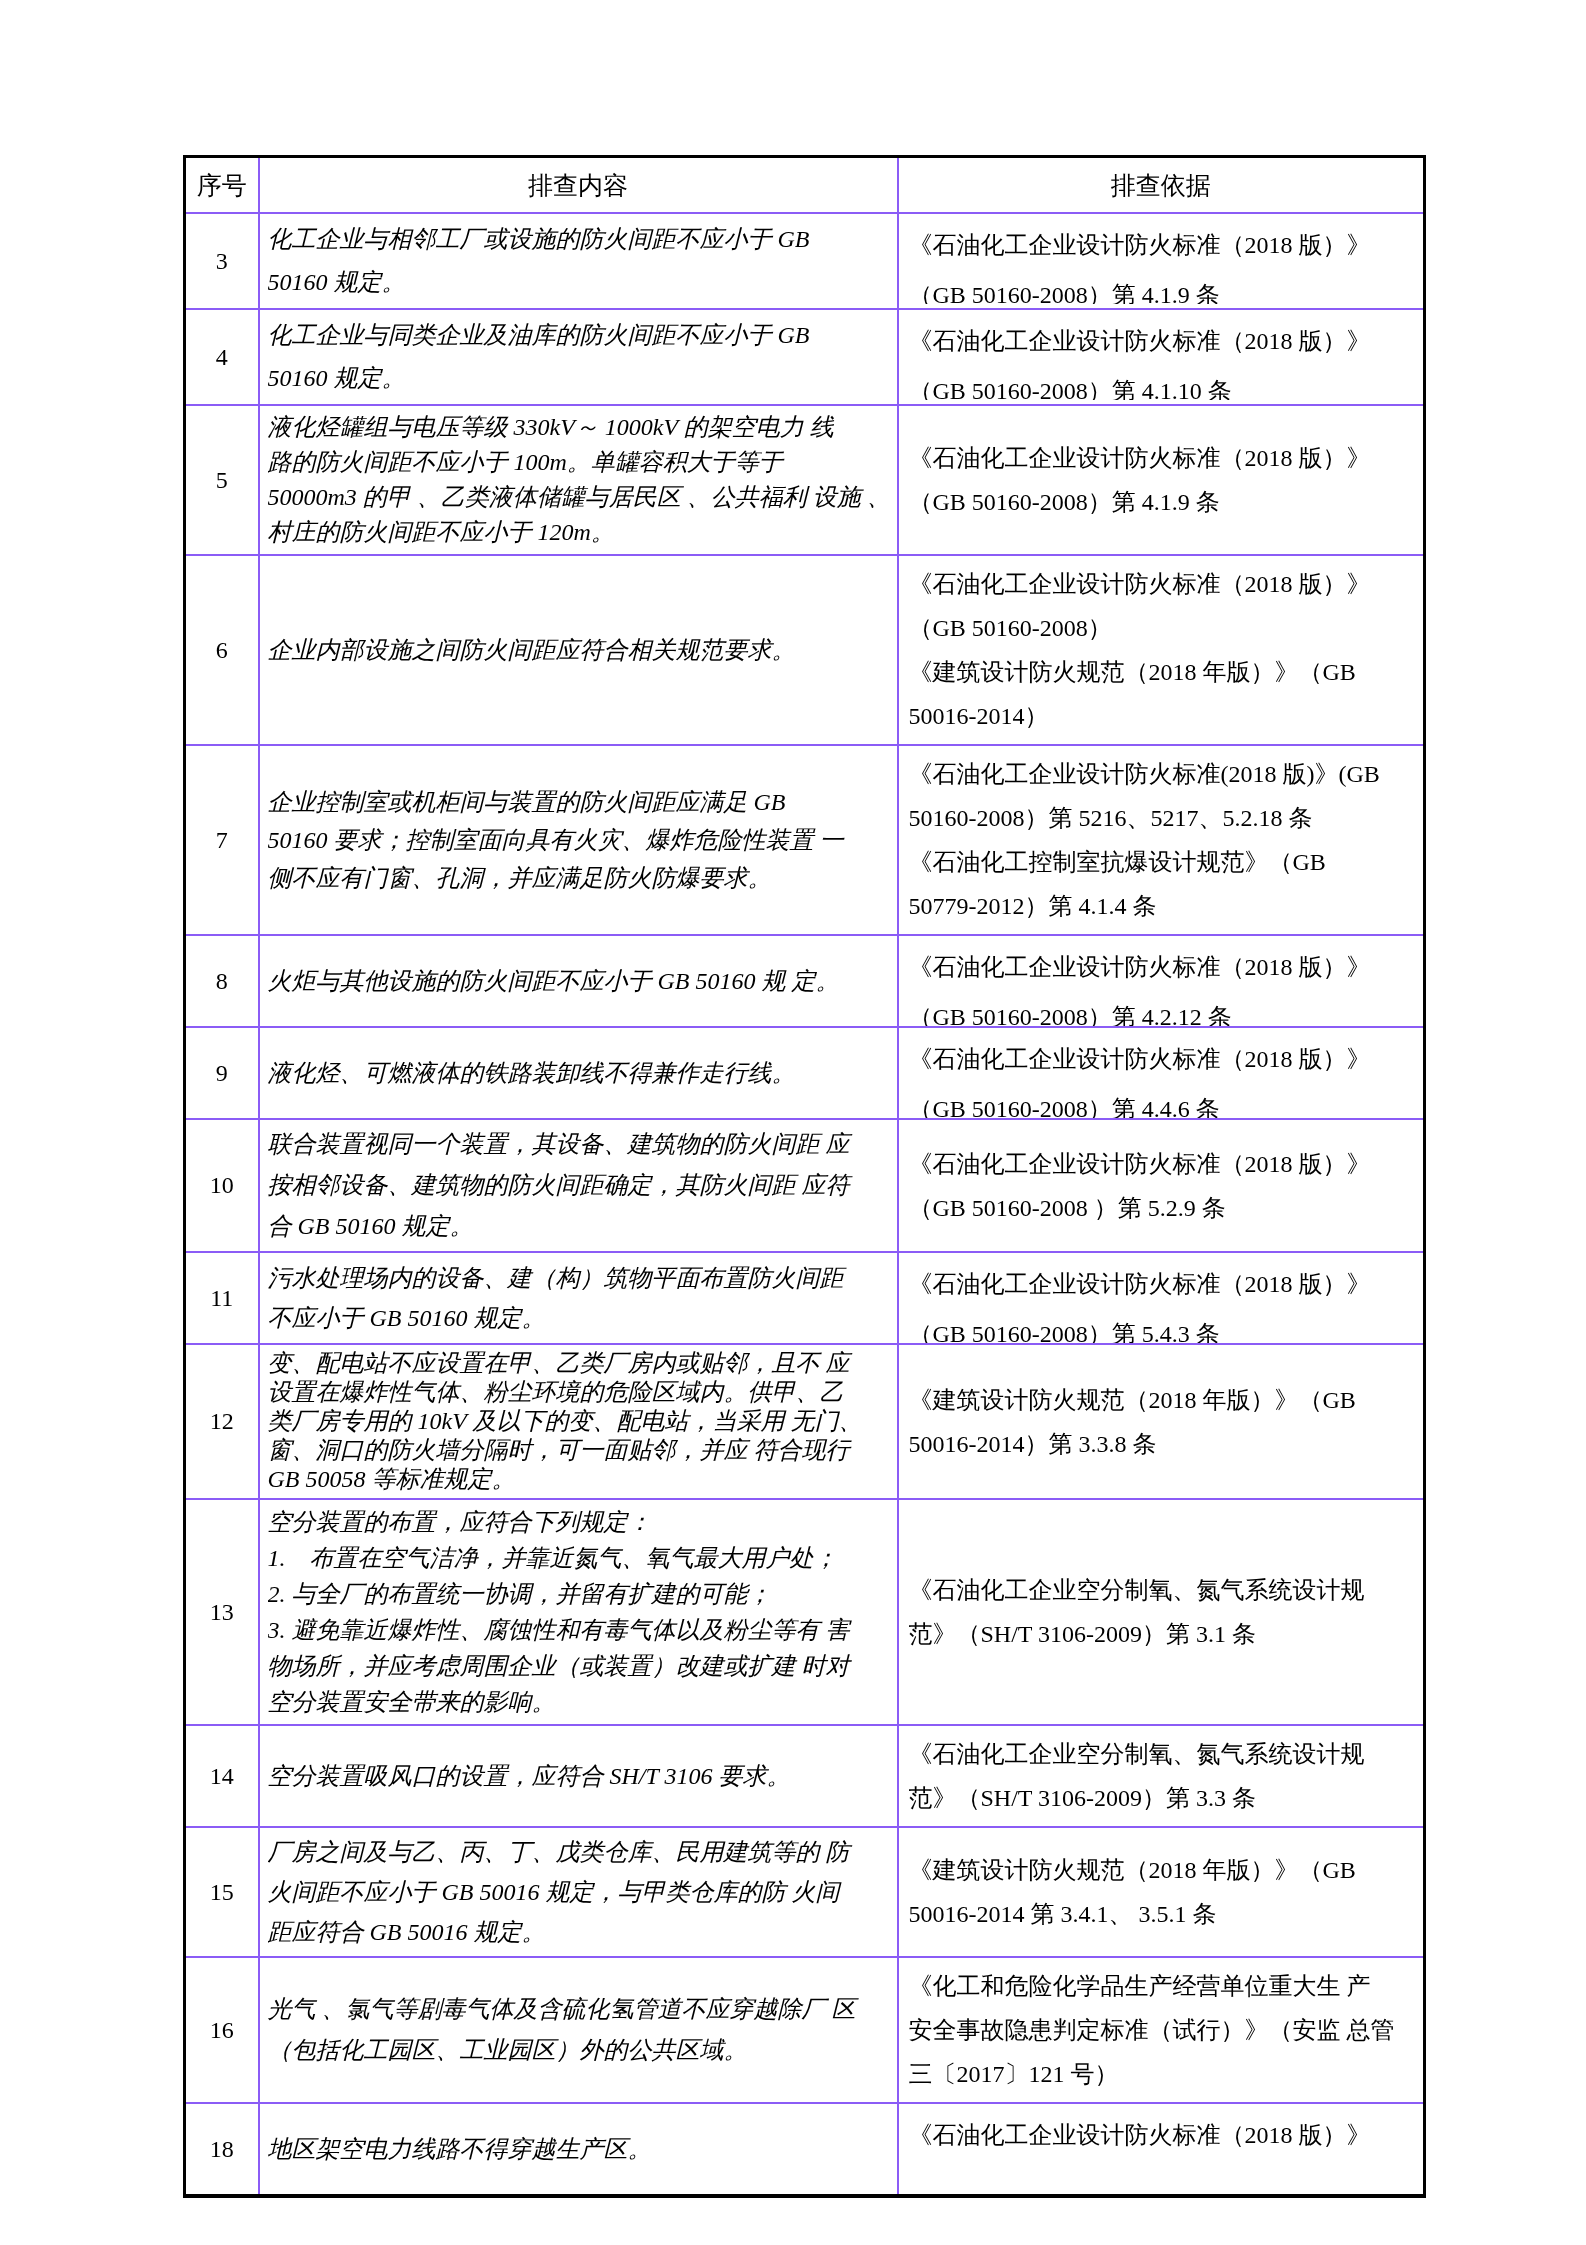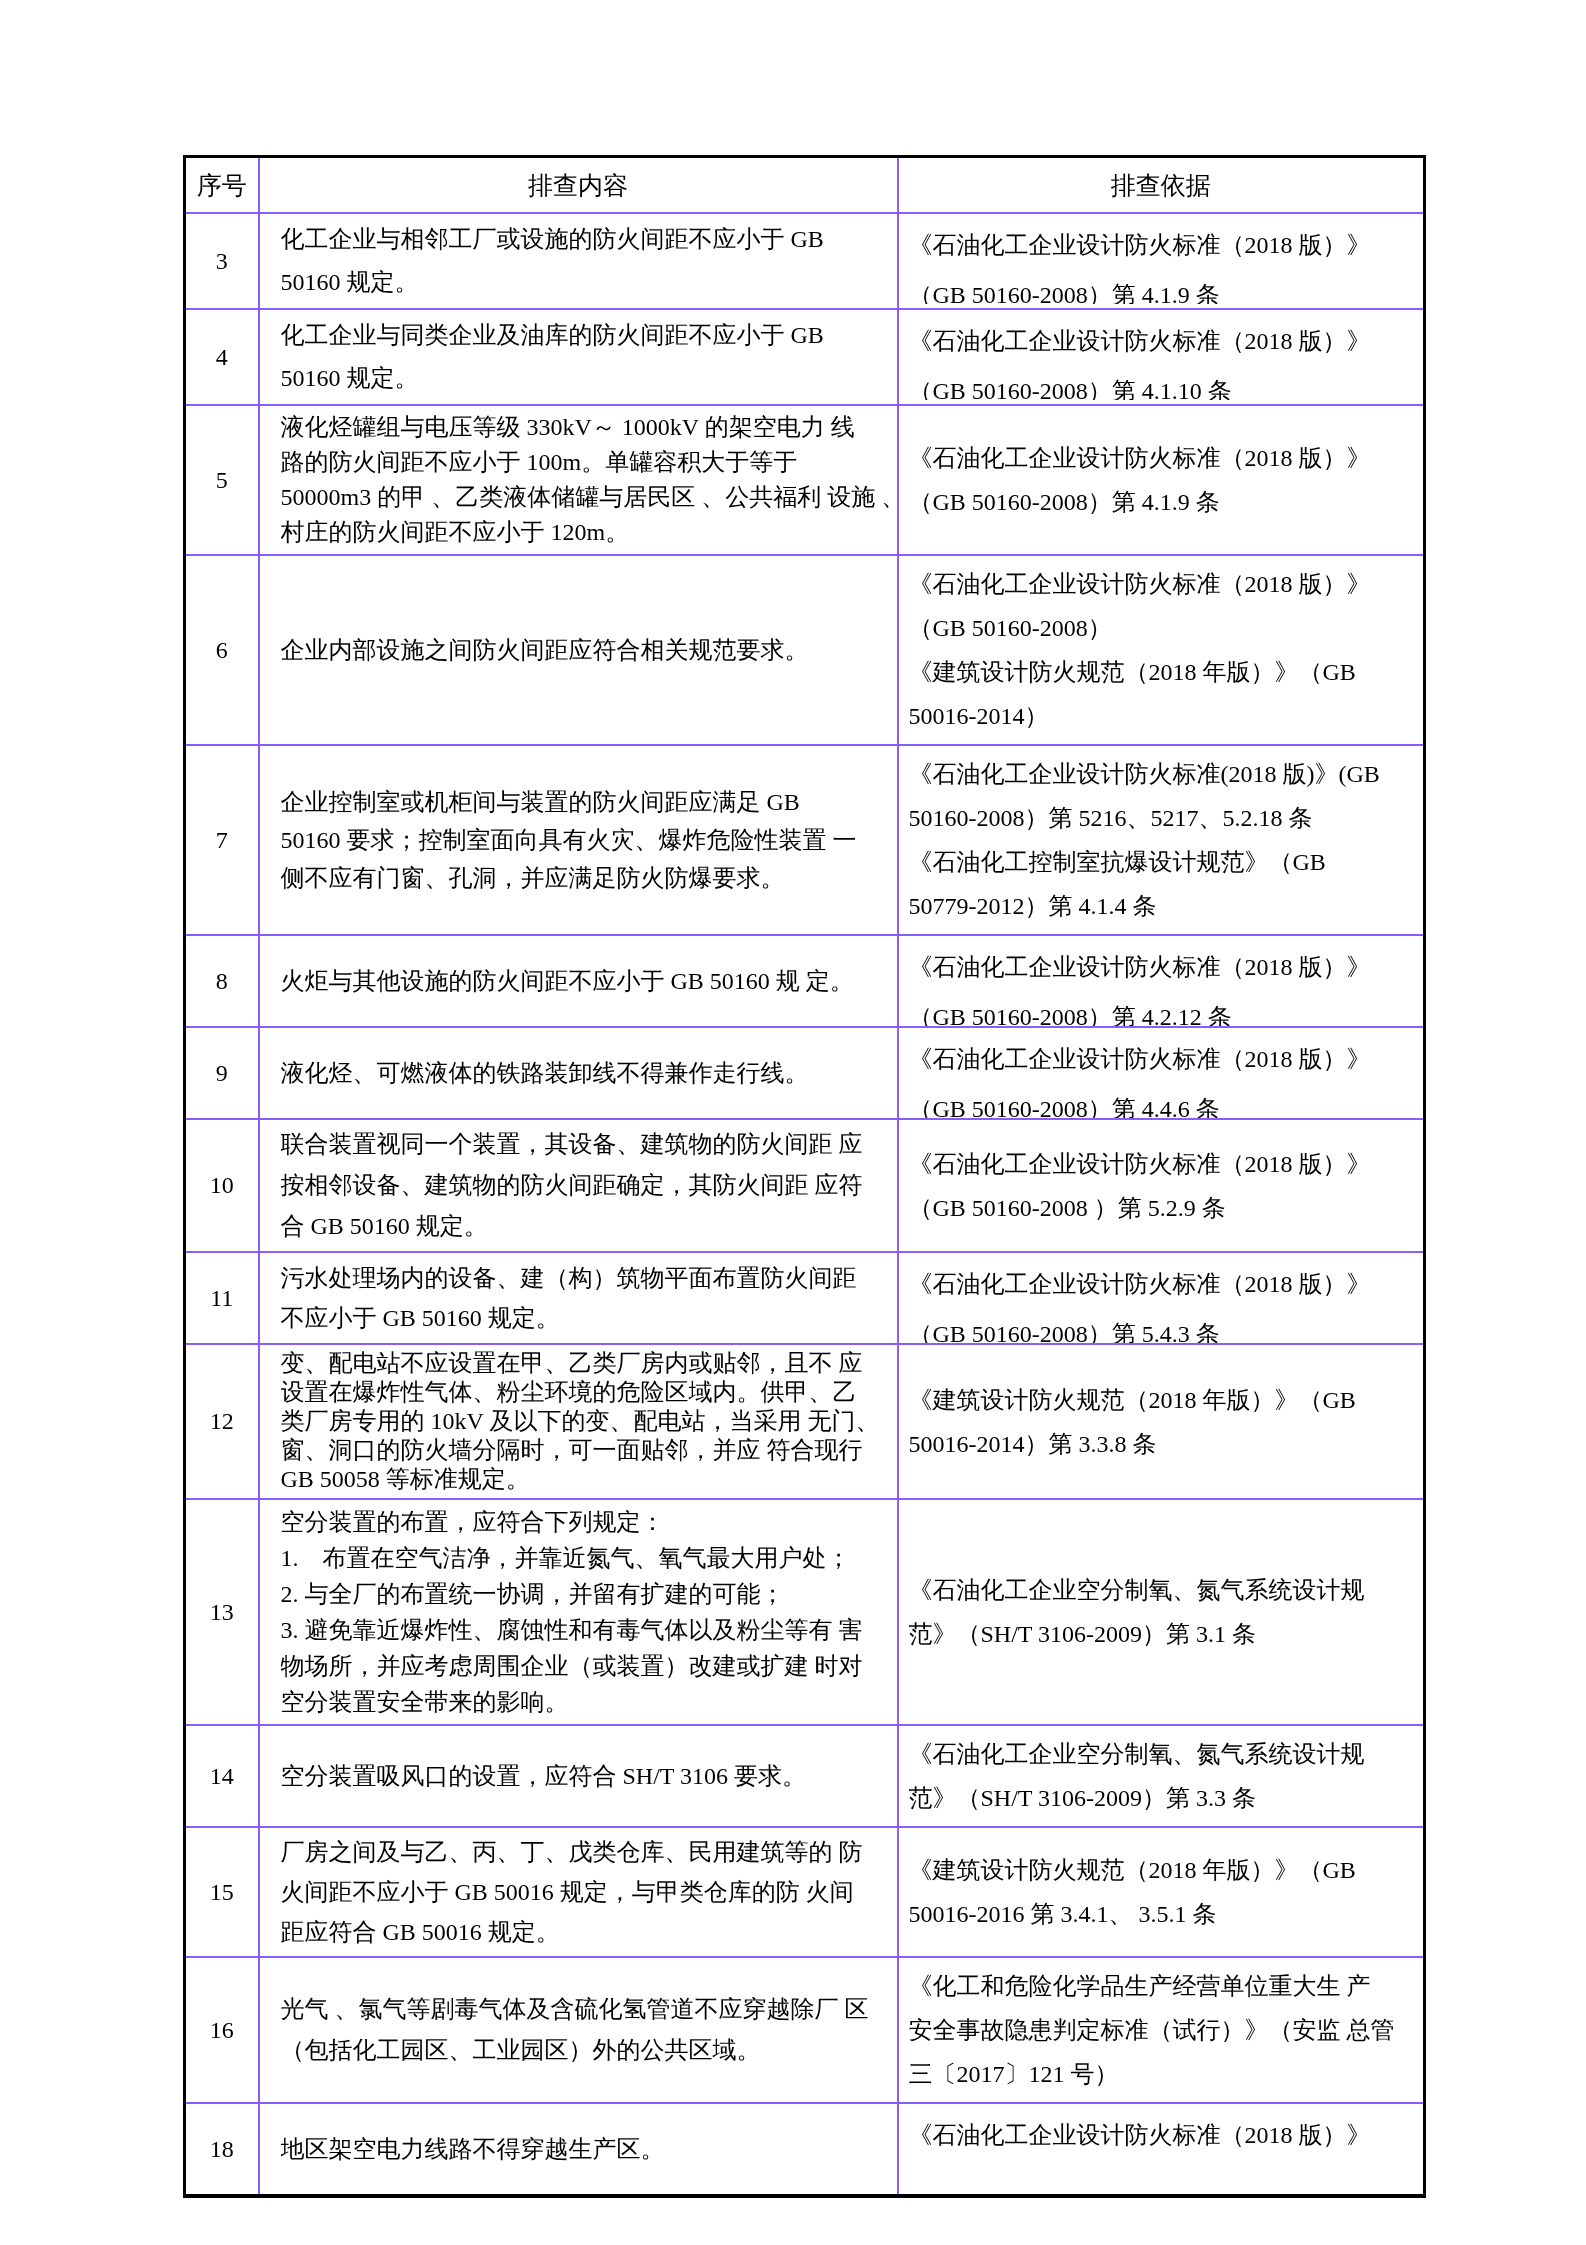--- a/index.html
+++ b/index.html
@@ -20,21 +20,21 @@
   th,td{border:2px solid #8b5cf6;}
   th{
     font-weight:normal;font-size:25px;height:52px;
     text-align:center;vertical-align:middle;
   }
   td.no{
     text-align:center;vertical-align:middle;font-size:24px;
     padding:0;
   }
   td.content{
-    vertical-align:middle;font-size:24px;padding:4px 2px 4px 21px;
+    vertical-align:middle;font-size:24px;padding:4px 2px 4px 8px;font-style:italic;
   }
   td.basis{
     vertical-align:middle;font-size:24px;padding:0 2px 0 10px;
   }
   .lines>div{white-space:nowrap;overflow:hidden;}
   .lh29>div{line-height:29px;}
   .lh35>div{line-height:35px;}
   .lh36>div{line-height:36px;}
   .lh38>div{line-height:38px;}
   .lh40>div{line-height:40px;}
@@ -261,21 +261,21 @@
           <td class="content">
             <div class="lines lh40">
               <div>厂房之间及与乙、丙、丁、戊类仓库、民用建筑等的 防</div>
               <div>火间距不应小于 GB 50016 规定，与甲类仓库的防 火间</div>
               <div>距应符合 GB 50016 规定。</div>
             </div>
           </td>
           <td class="basis">
             <div class="bwrap">
               <div>《建筑设计防火规范（2018 年版）》（GB</div>
-              <div>50016-2016 第 3.4.1、 3.5.1 条</div>
+              <div>50016-2014 第 3.4.1、 3.5.1 条</div>
             </div>
           </td>
         </tr>
         <tr>
           <td class="no">16</td>
           <td class="content">
             <div class="lines lh41">
               <div>光气 、氯气等剧毒气体及含硫化氢管道不应穿越除厂 区</div>
               <div>（包括化工园区、工业园区）外的公共区域。</div>
             </div>

